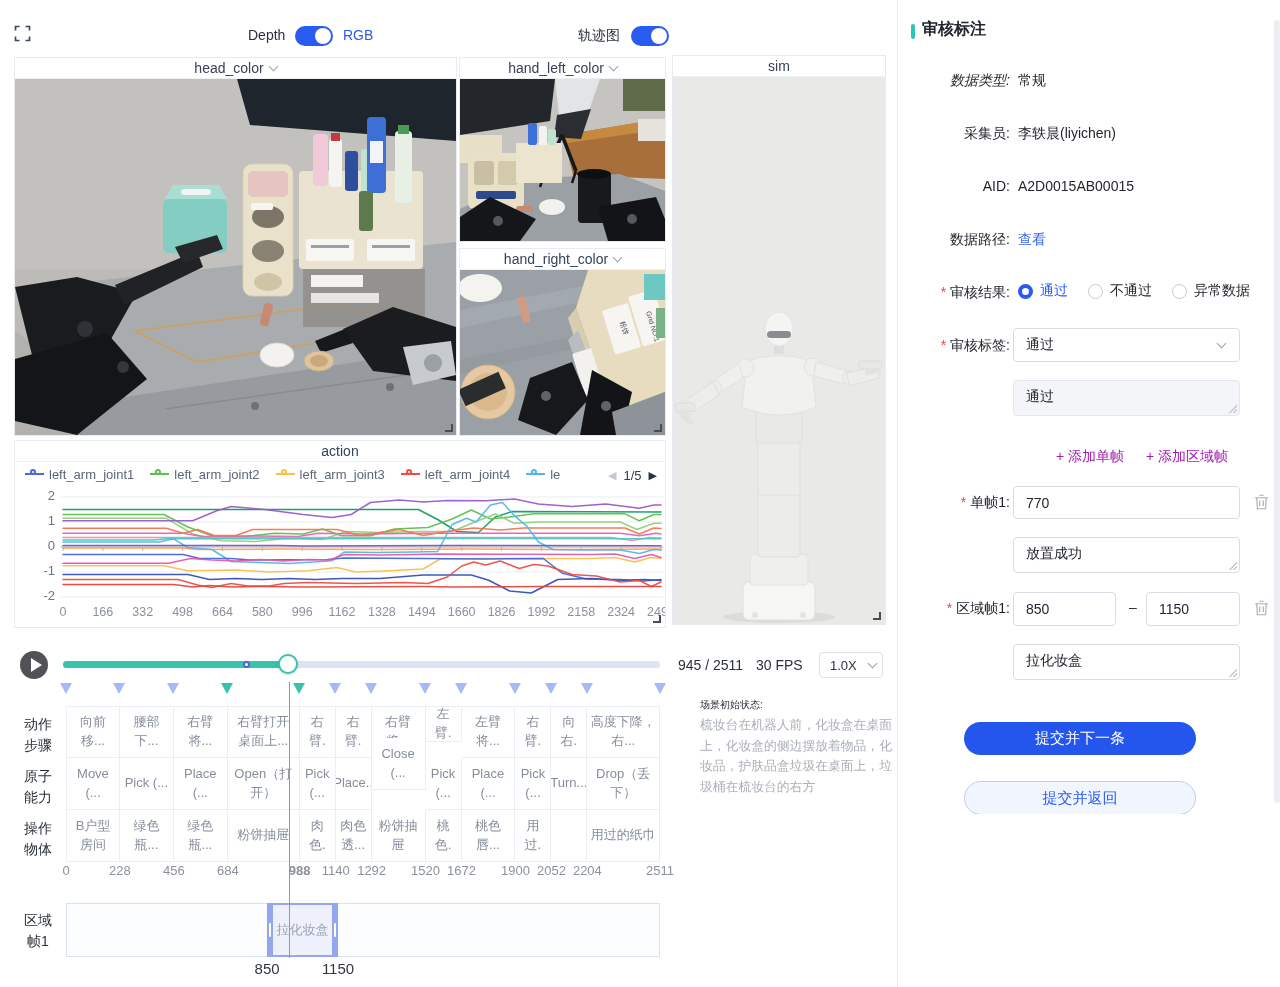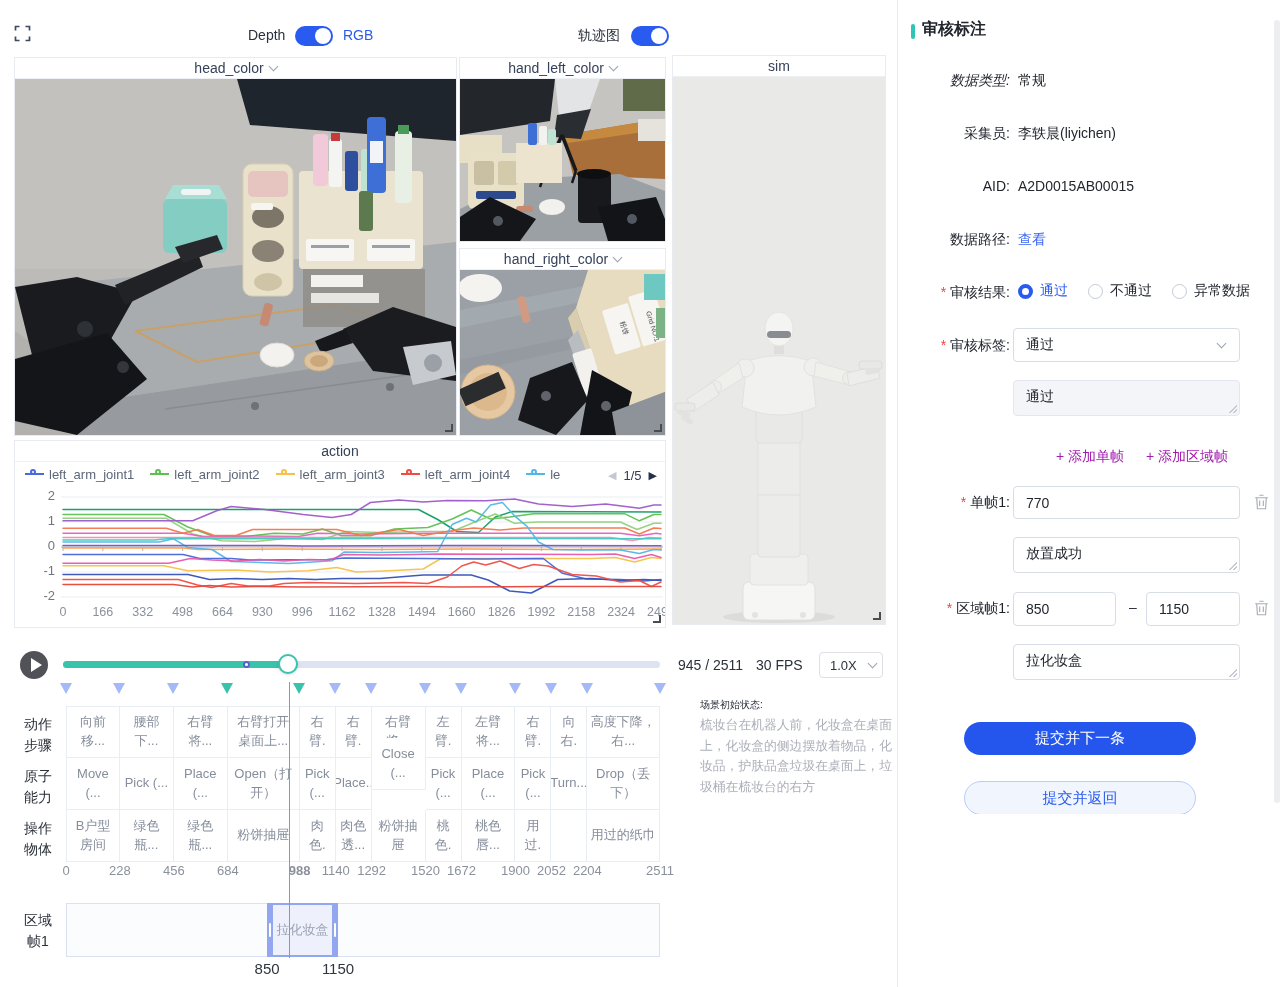--- a/index.html
+++ b/index.html
@@ -325,21 +325,21 @@
           <polyline points="2.0,72.3 107.7,72.3 129.3,67.5 150.9,69.0 174.9,70.0 198.9,68.5 222.9,70.0 247.0,68.5 268.6,69.0 283.0,63.5 319.0,64.0 352.6,63.5 376.7,63.0 530.4,63.5 554.4,63.0 573.6,67.5 590.4,63.5 600.0,66.5" fill="none" stroke="#e957a8" stroke-width="1.5" stroke-linejoin="round" stroke-linecap="round" opacity="0.95"></polyline>
           <polyline points="2.0,54.5 218.1,54.5 242.2,55.0 386.3,54.5 600.0,54.8" fill="none" stroke="#7b52c7" stroke-width="1.5" stroke-linejoin="round" stroke-linecap="round" opacity="0.95"></polyline>
         </svg>
     </div>
     <div id="xticks">
         <span class="xtick" style="left: 30px;">0</span>
         <span class="xtick" style="left: 69.8667px;">166</span>
         <span class="xtick" style="left: 109.733px;">332</span>
         <span class="xtick" style="left: 149.6px;">498</span>
         <span class="xtick" style="left: 189.467px;">664</span>
-        <span class="xtick" style="left: 229.333px;">930</span>
+        <span class="xtick" style="left: 229.333px;">580</span>
         <span class="xtick" style="left: 269.2px;">996</span>
         <span class="xtick" style="left: 309.067px;">1162</span>
         <span class="xtick" style="left: 348.933px;">1328</span>
         <span class="xtick" style="left: 388.8px;">1494</span>
         <span class="xtick" style="left: 428.667px;">1660</span>
         <span class="xtick" style="left: 468.533px;">1826</span>
         <span class="xtick" style="left: 508.4px;">1992</span>
         <span class="xtick" style="left: 548.267px;">2158</span>
         <span class="xtick" style="left: 588.133px;">2324</span>
         <span class="xtick" style="left: 628px;">2490</span>
@@ -426,21 +426,21 @@
   <div class="rowlbl" style="top:818px;">操作
 物体</div>
   <div id="tgrid">
       <div class="tcell" style="left: 66px; top: 706px; width: 53.9355px; height: 52px; border-top: 1px solid rgb(233, 238, 245); border-left: 1px solid rgb(233, 238, 245);">向前移...</div>
       <div class="tcell" style="left: 119.935px; top: 706px; width: 53.9355px; height: 52px; border-top: 1px solid rgb(233, 238, 245);">腰部下...</div>
       <div class="tcell" style="left: 173.871px; top: 706px; width: 53.9355px; height: 52px; border-top: 1px solid rgb(233, 238, 245);">右臂将...</div>
       <div class="tcell" style="left: 227.806px; top: 706px; width: 71.914px; height: 52px; border-top: 1px solid rgb(233, 238, 245);">右臂打开桌面上...</div>
       <div class="tcell" style="left: 299.72px; top: 706px; width: 35.957px; height: 52px; border-top: 1px solid rgb(233, 238, 245);">右臂.</div>
       <div class="tcell" style="left: 335.677px; top: 706px; width: 35.957px; height: 52px; border-top: 1px solid rgb(233, 238, 245);">右臂.</div>
       <div class="tcell" style="left: 371.634px; top: 706px; width: 53.9355px; height: 52px; border-top: 1px solid rgb(233, 238, 245);">右臂将...</div>
-      <div class="tcell" style="left: 425.57px; top: 706px; width: 35.957px; height: 52px; border-top: 1px solid rgb(233, 238, 245); text-align: center;">左臂.</div>
+      <div class="tcell" style="left: 425.57px; top: 706px; width: 35.957px; height: 36px; border-top: 1px solid rgb(233, 238, 245); text-align: center;">左臂.</div>
       <div class="tcell" style="left: 461.527px; top: 706px; width: 53.9355px; height: 52px; border-top: 1px solid rgb(233, 238, 245);">左臂将...</div>
       <div class="tcell" style="left: 515.462px; top: 706px; width: 35.957px; height: 52px; border-top: 1px solid rgb(233, 238, 245);">右臂.</div>
       <div class="tcell" style="left: 551.419px; top: 706px; width: 35.957px; height: 52px; border-top: 1px solid rgb(233, 238, 245);">向右.</div>
       <div class="tcell" style="left: 587.376px; top: 706px; width: 72.6237px; height: 52px; border-top: 1px solid rgb(233, 238, 245);">高度下降，右...</div>
       <div class="tcell" style="left: 66px; top: 758px; width: 53.9355px; height: 52px; border-left: 1px solid rgb(233, 238, 245);">Move (...</div>
       <div class="tcell" style="left: 119.935px; top: 758px; width: 53.9355px; height: 52px;">Pick (...</div>
       <div class="tcell" style="left: 173.871px; top: 758px; width: 53.9355px; height: 52px;">Place (...</div>
       <div class="tcell" style="left: 227.806px; top: 758px; width: 71.914px; height: 52px;">Open（打开）</div>
       <div class="tcell" style="left: 299.72px; top: 758px; width: 35.957px; height: 52px;">Pick (...</div>
       <div class="tcell" style="left: 335.677px; top: 758px; width: 35.957px; height: 52px;">Place..</div>

